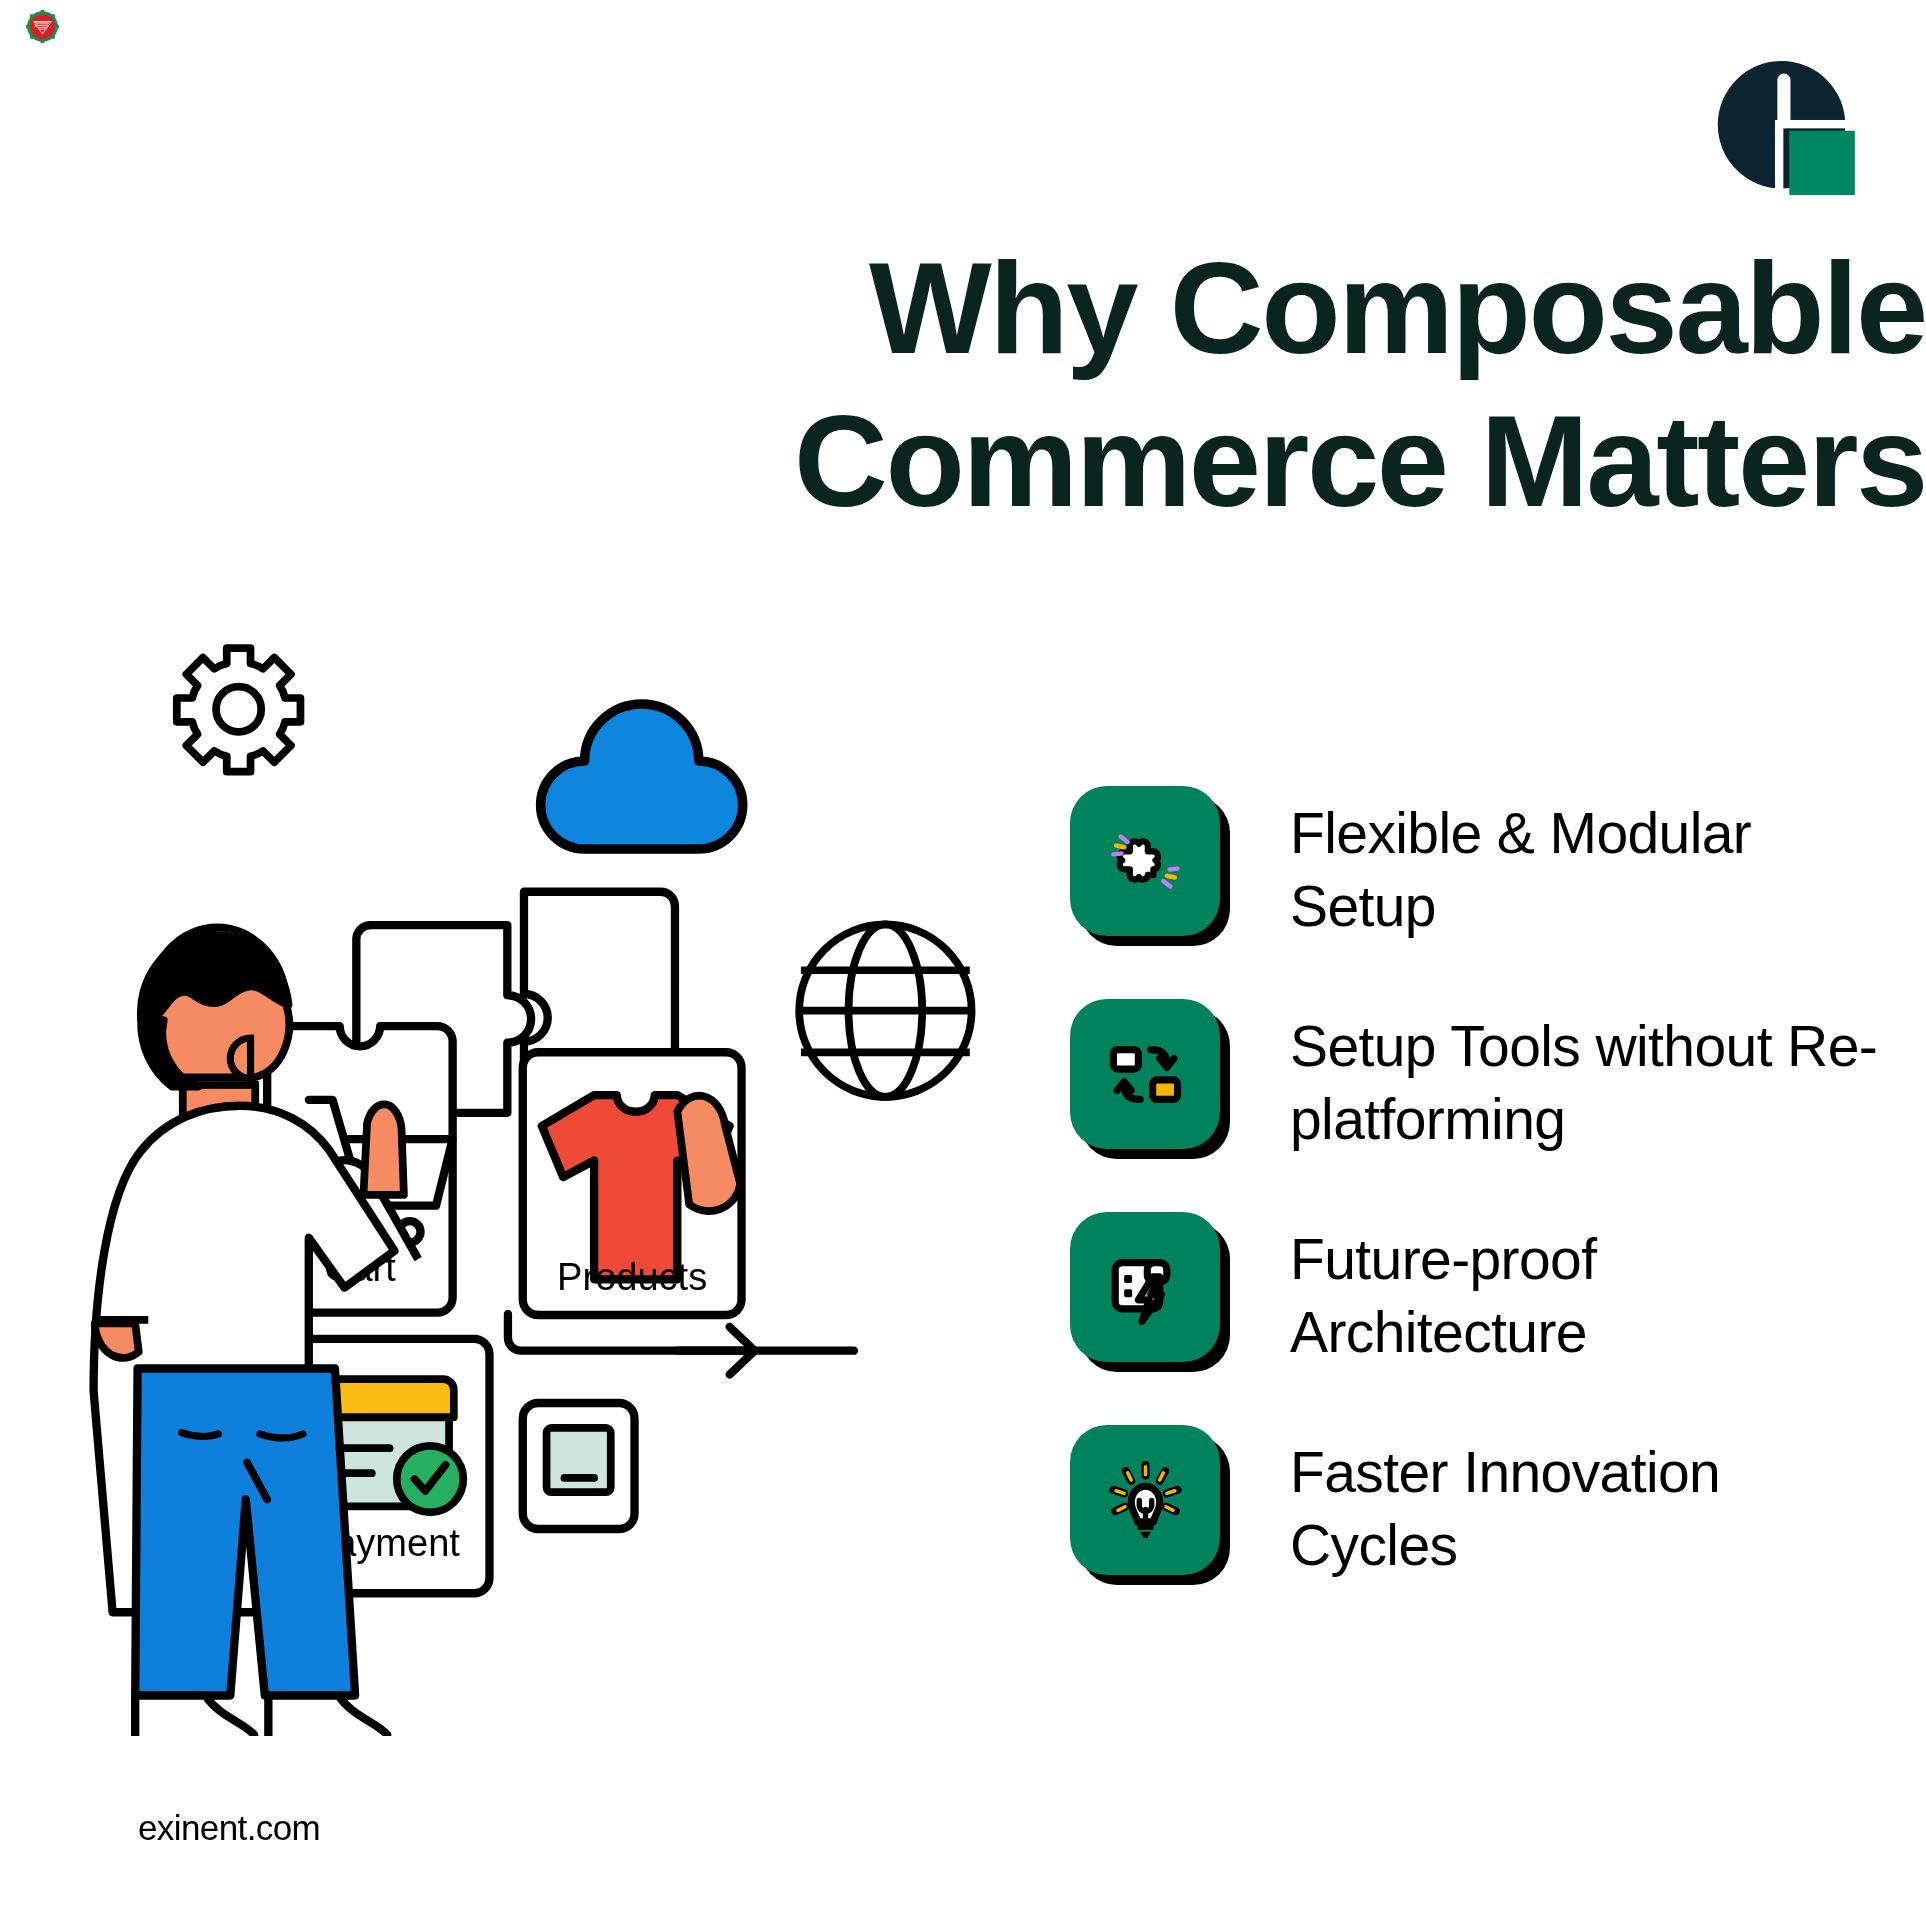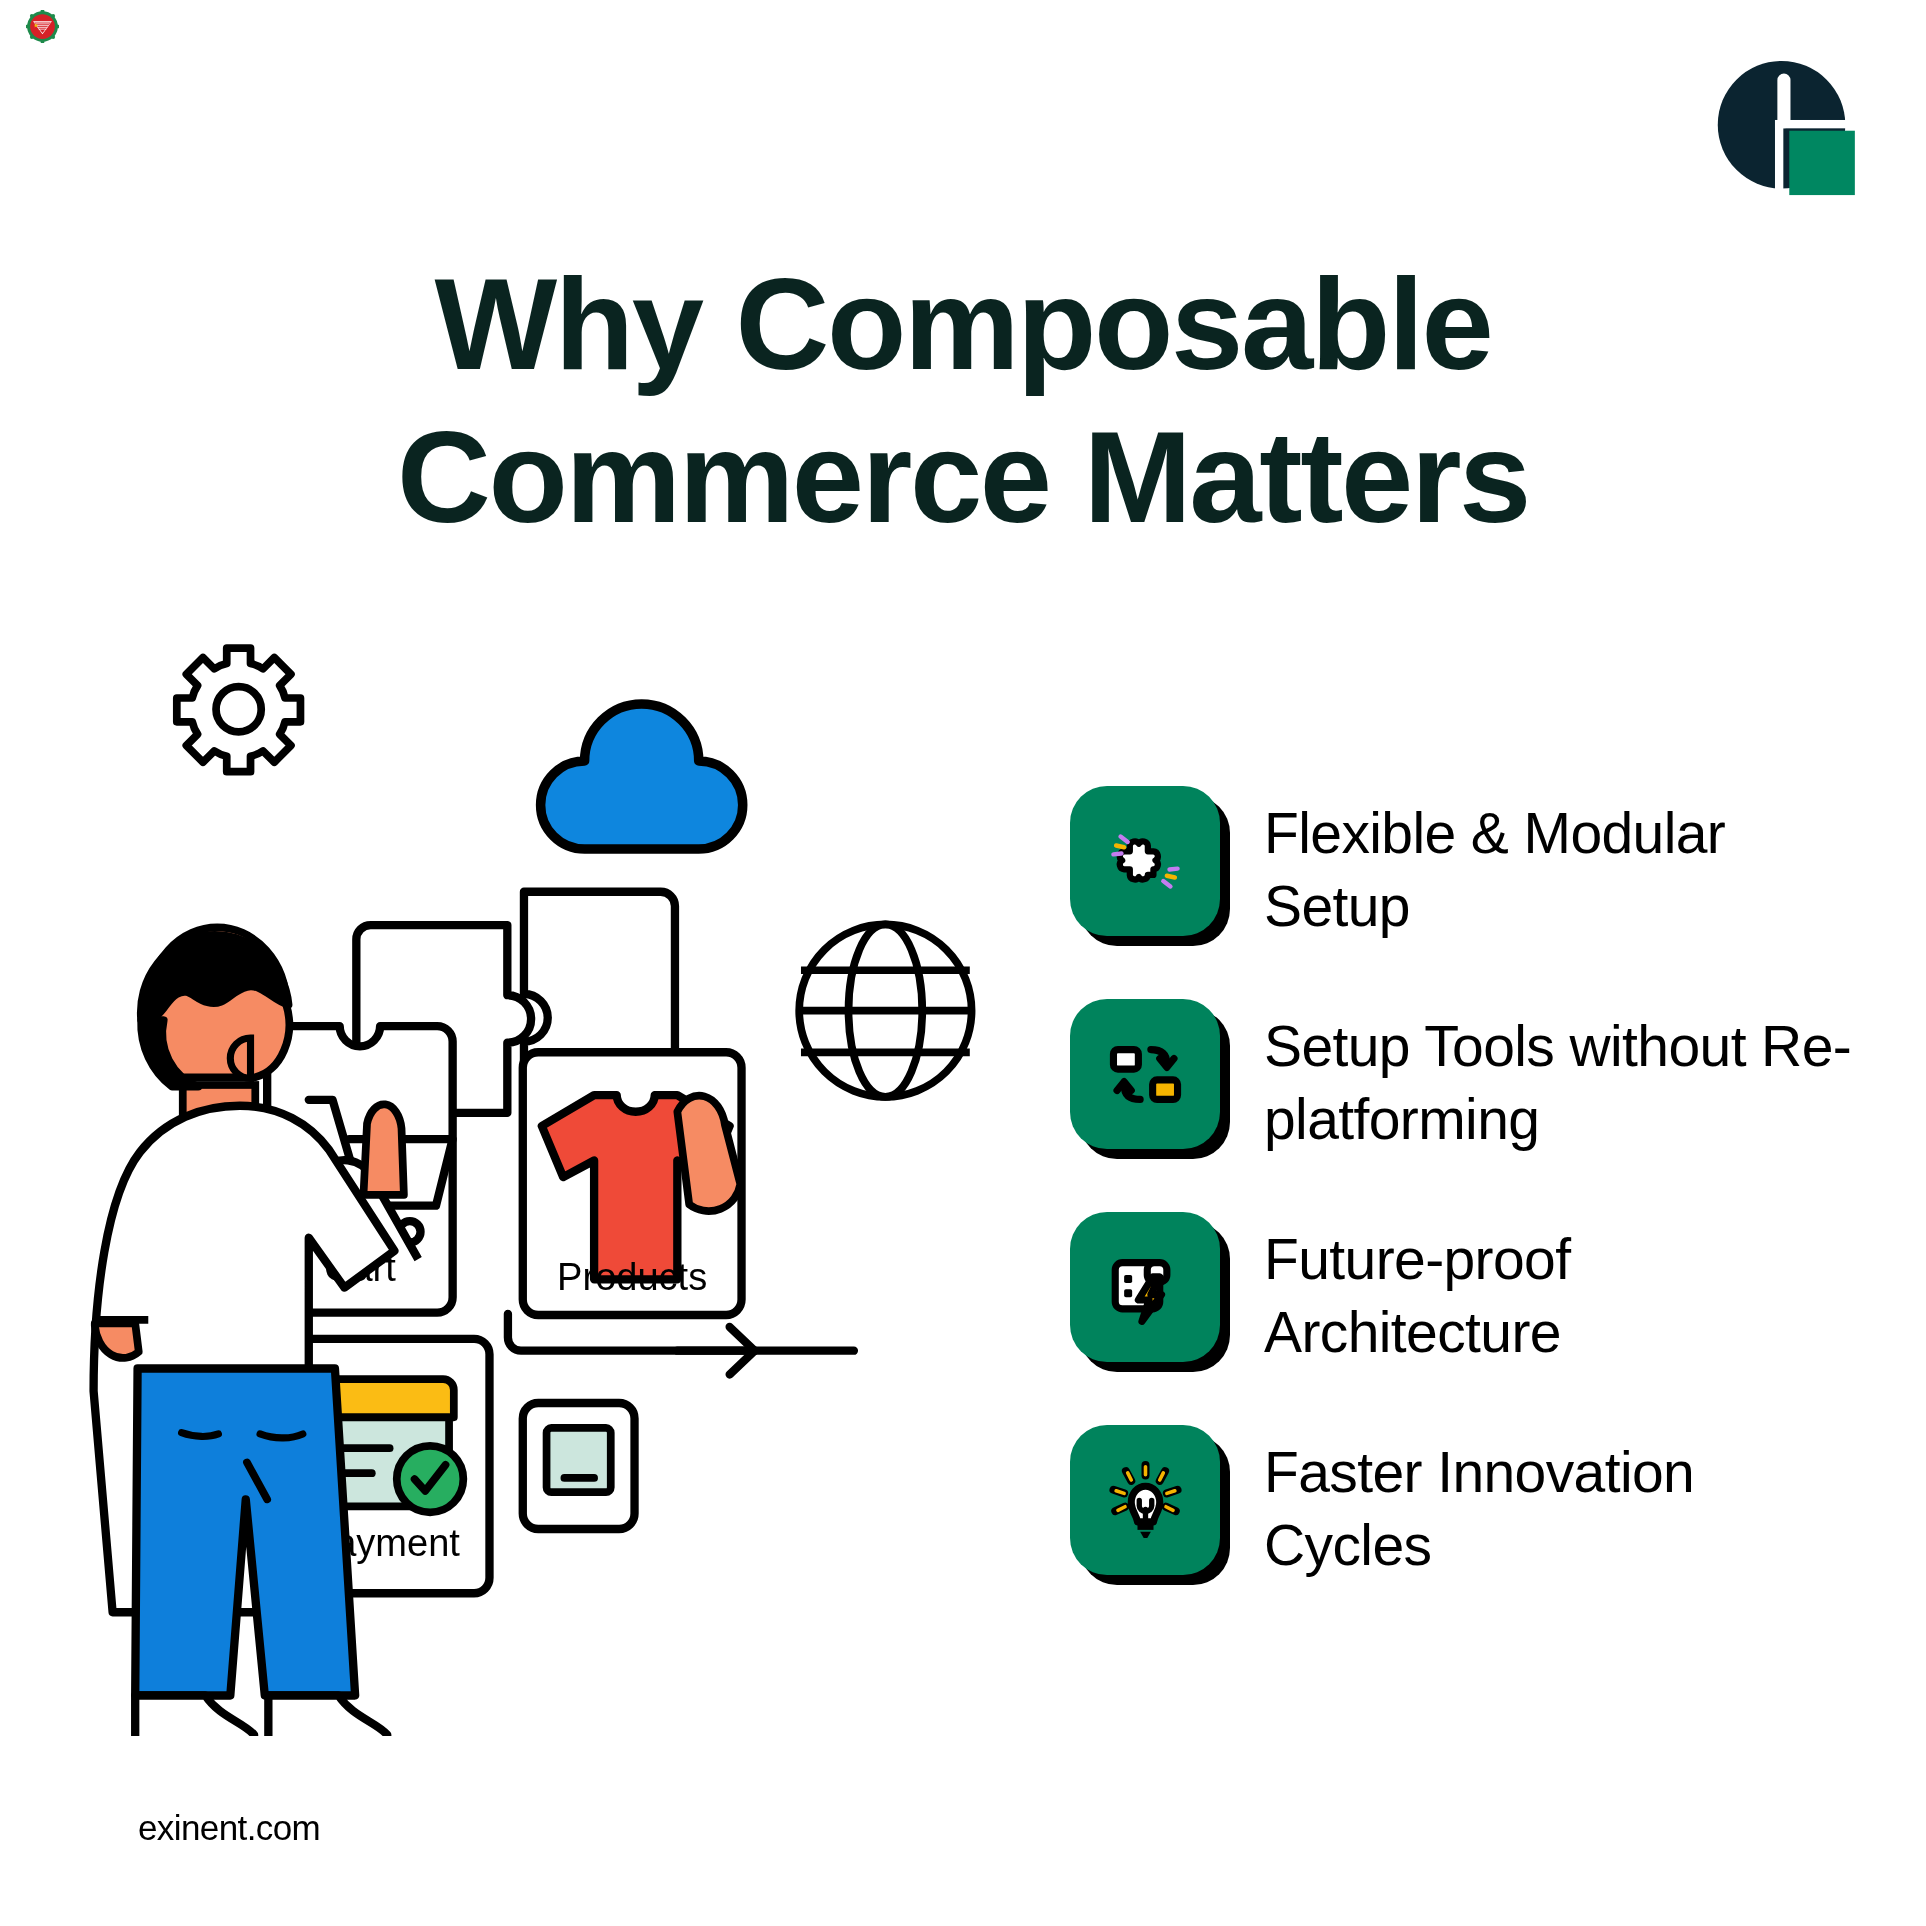--- a/index.html
+++ b/index.html
@@ -13,42 +13,42 @@
 
   
   #corner-badge { position:absolute; left:26px; top:9.5px; width:33px; height:33px; }
 
   
   #brand-logo { position:absolute; left:1713px; top:58px; width:149px; height:149px; }
 
   
   #title-block {
     position:absolute; left:0; top:232px; width:1926px;
-    text-align:center;
-    margin-top:16px;
+    text-align:right;
   }
   #title-block .tline {
     display:block;
     color:#0A2420;
     font-weight:bold;
     font-size:130px;
     line-height:1.18;
     letter-spacing:-2.4px;
   }
 
   
   #illustration { position:absolute; left:71px; top:642px; width:1070px; height:1094px; }
 
   
   #feature-list {
     position:absolute; left:1070px; top:786px; width:832px;
   }
   .feature-row {
     display:flex; align-items:flex-start;
     height:213px;
+    justify-content:space-between;
   }
   .tile-wrap { position:relative; width:152px; height:152px; flex:0 0 152px; }
   .tile-shadow {
     position:absolute; left:9.5px; top:9.5px; width:150px; height:150px;
     background:#000000; border-radius:37px;
   }
   .tile {
     position:absolute; left:0; top:0; width:150px; height:150px;
     background:#00835C; border-radius:37px;
     display:flex; align-items:center; justify-content:center;

